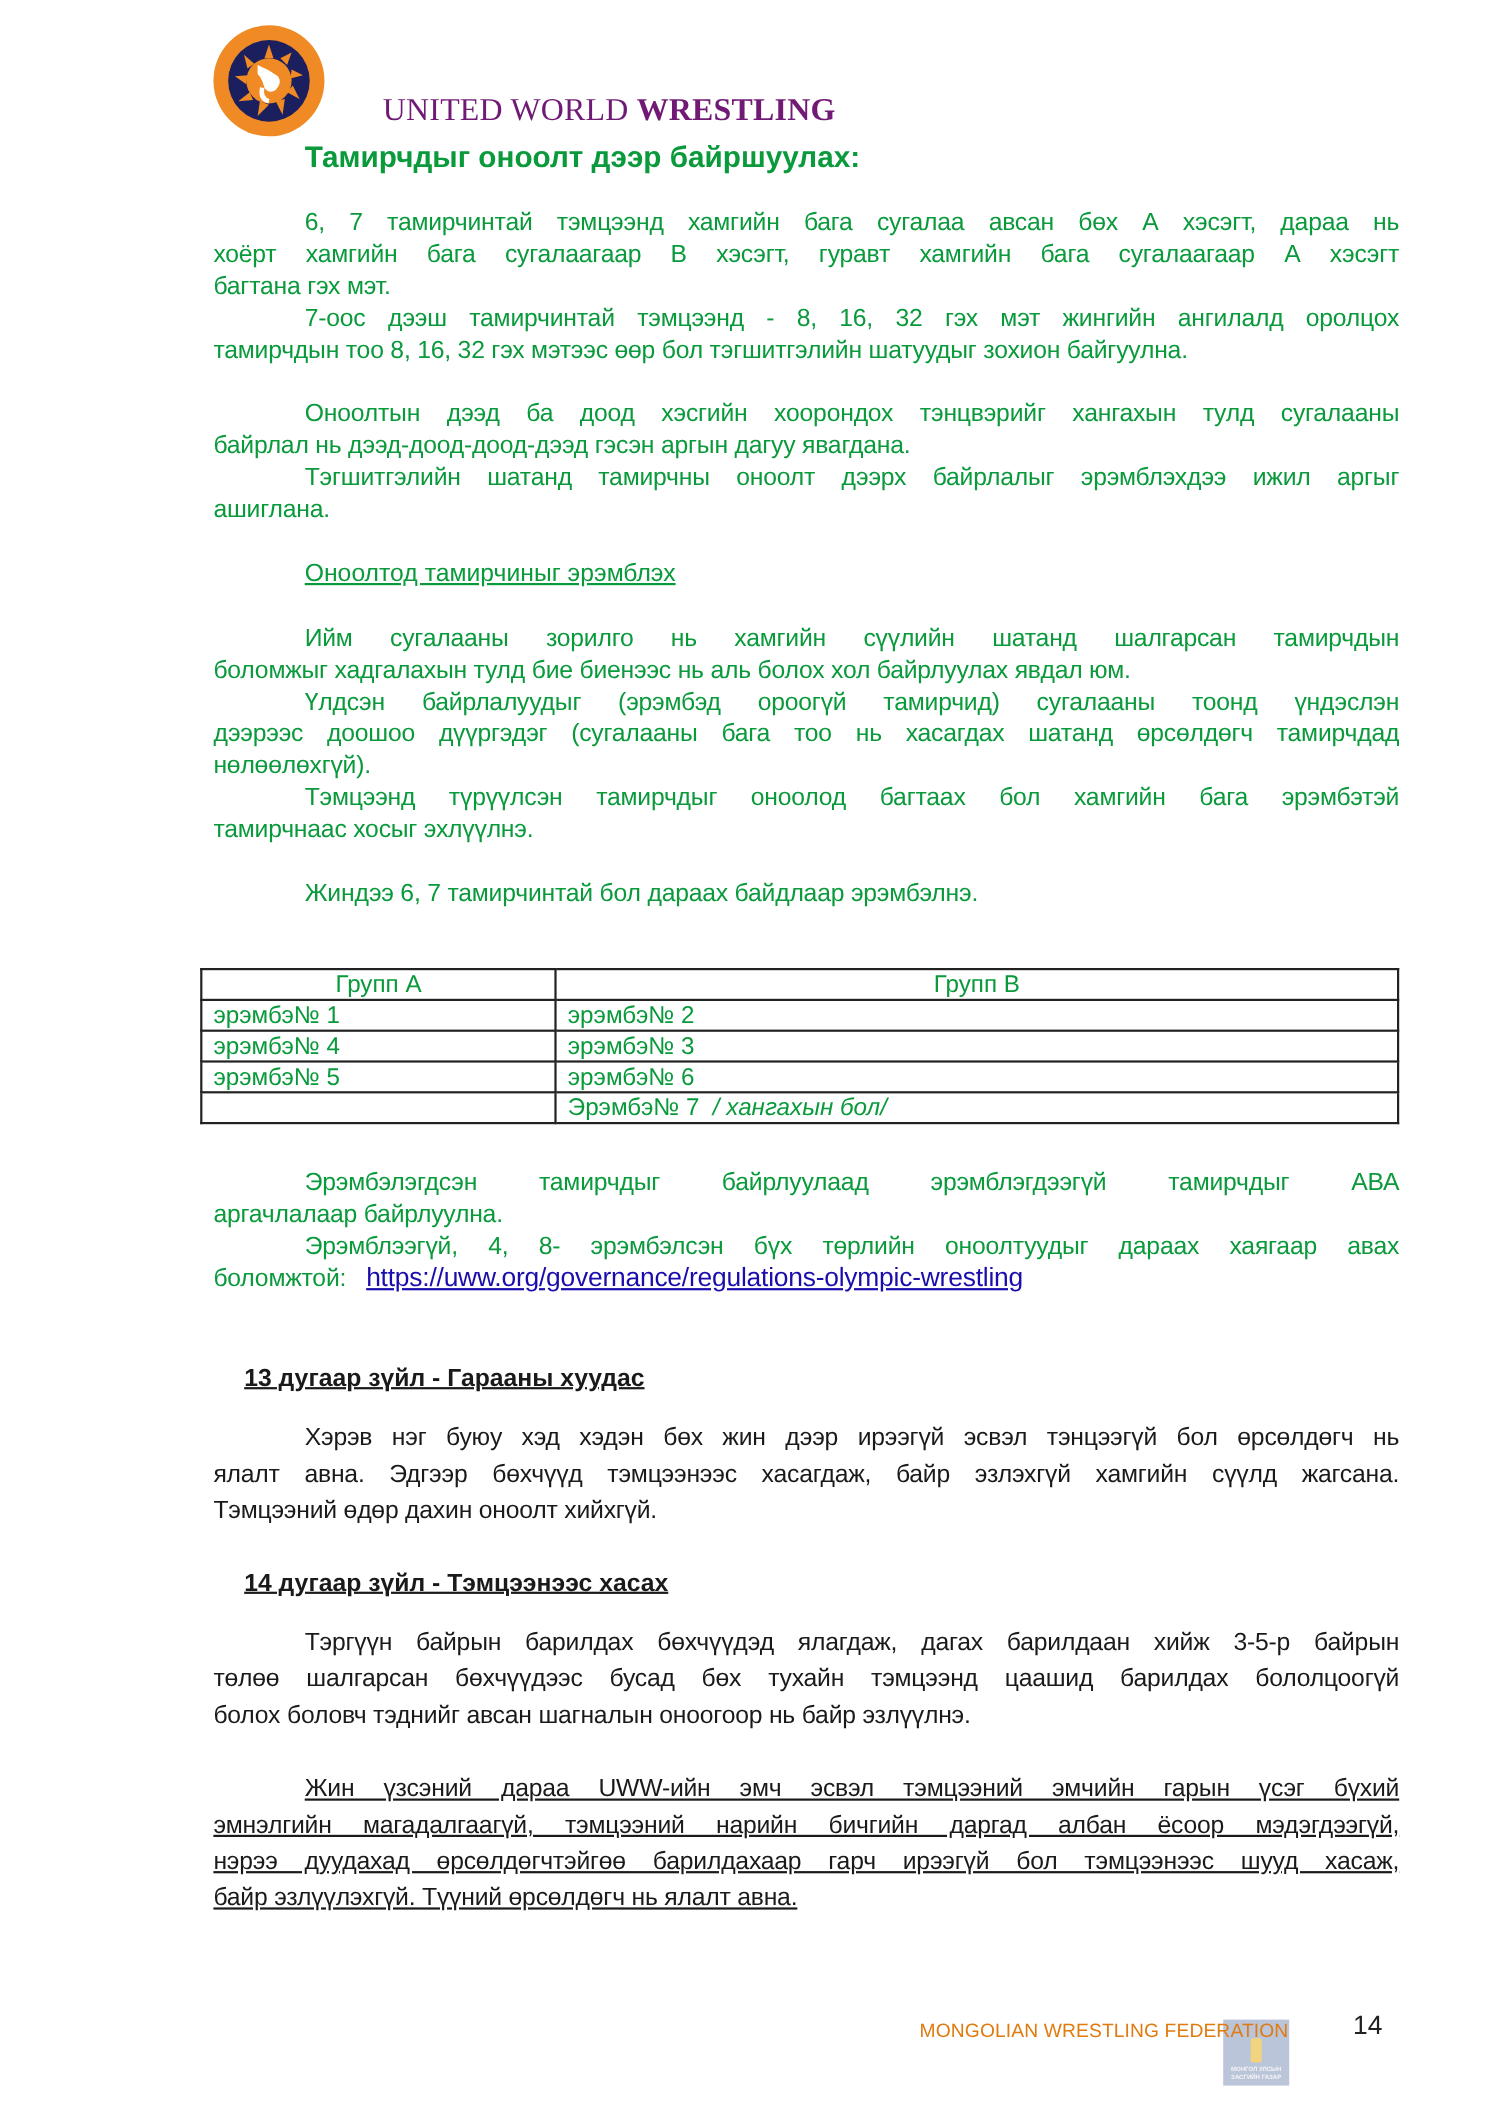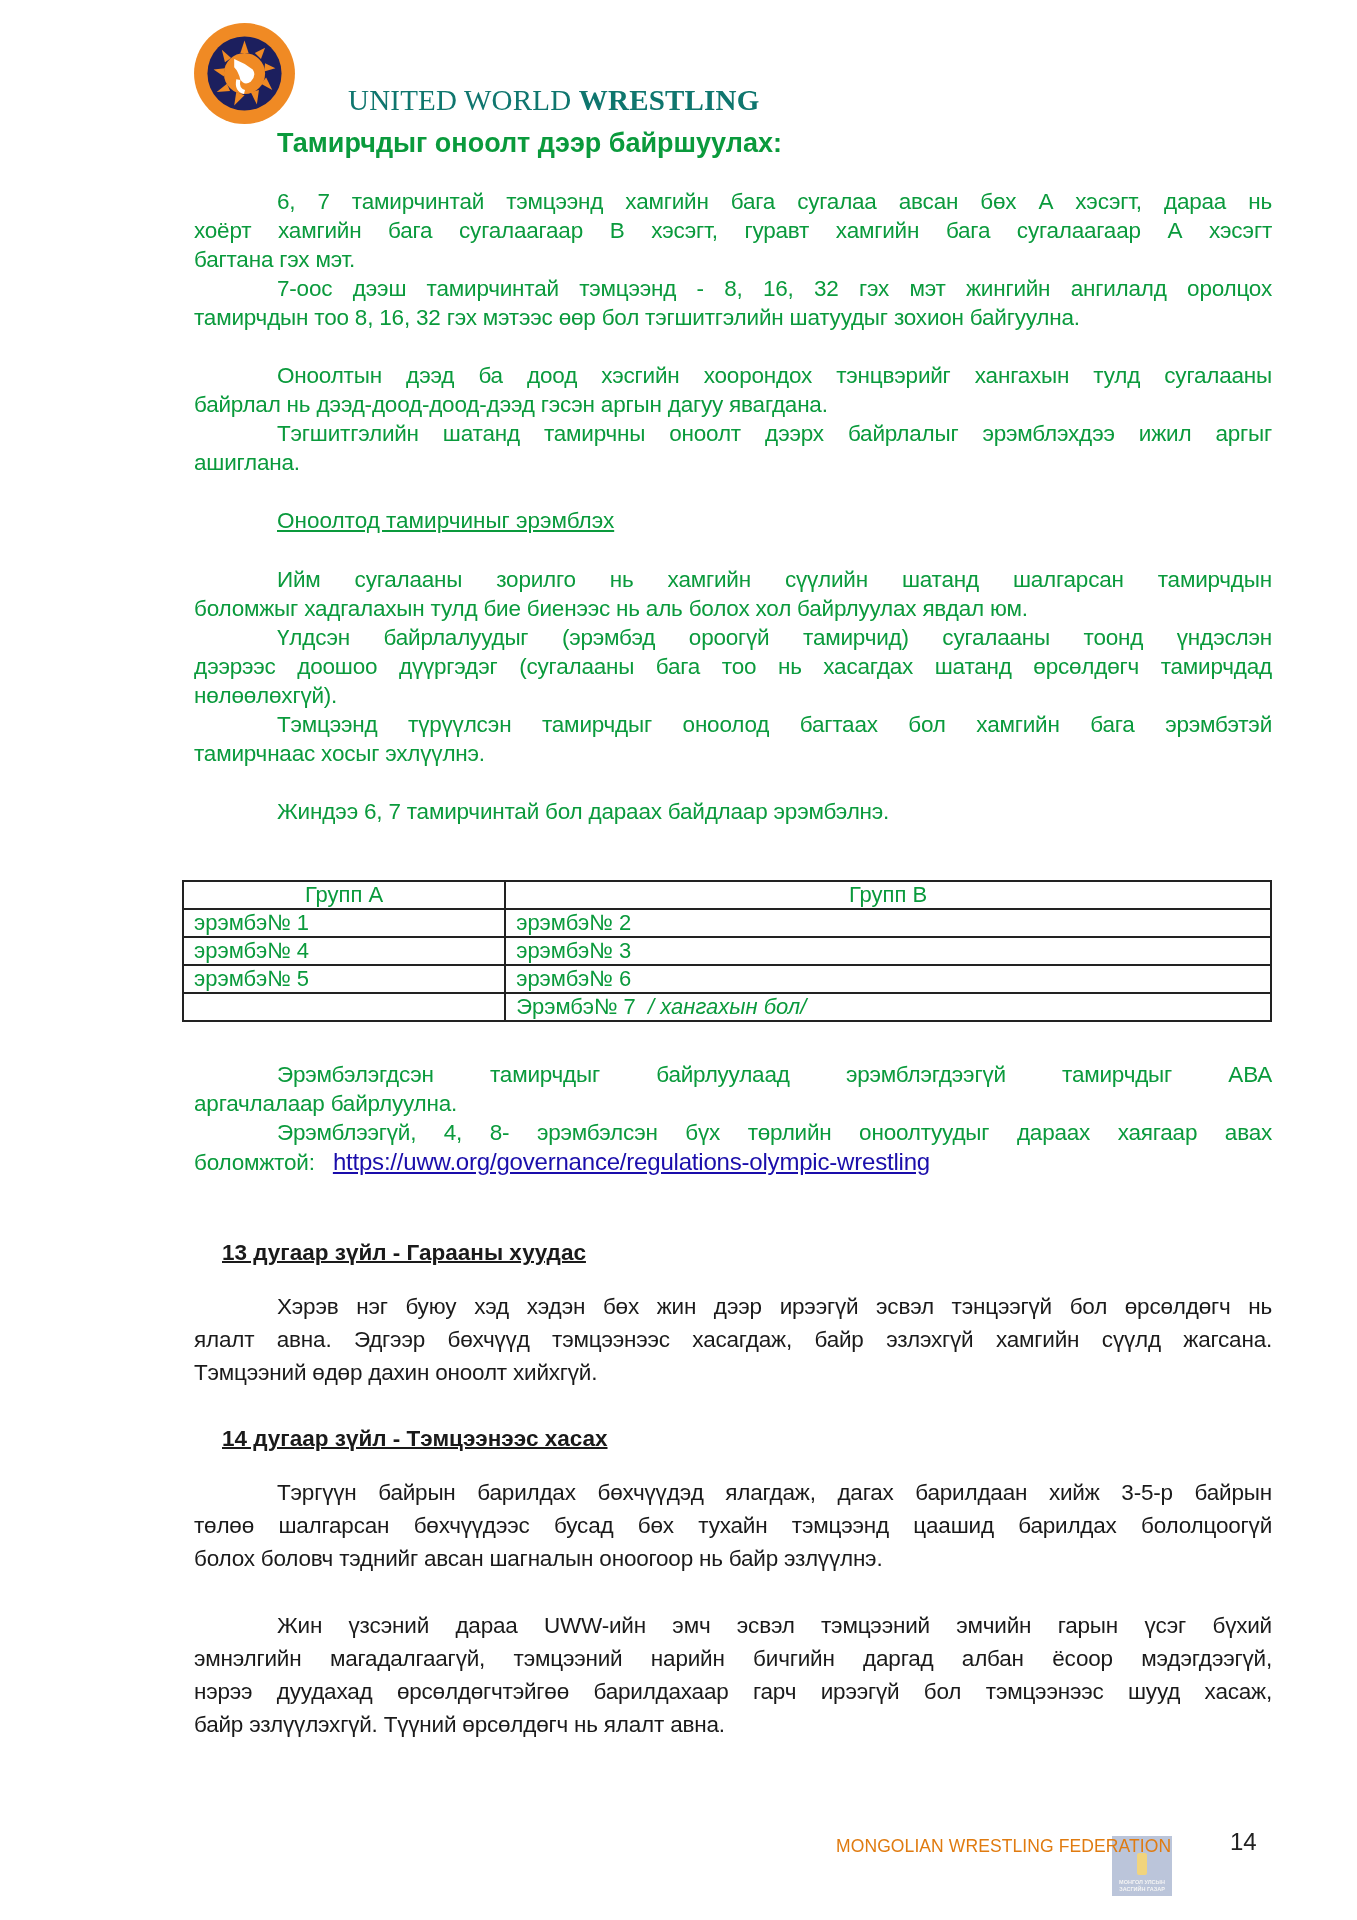--- a/index.html
+++ b/index.html
@@ -11,21 +11,21 @@
   .para { position: absolute; left: 194px; width: 1078px; font-size: 22.5px; line-height: 29px;
           text-align: justify; letter-spacing: -0.2px; }
   .para .line { display: block; text-align-last: justify; }
   .para .line.last { text-align-last: left; }
   .para .indent { text-indent: 83px; }
   .black-para { line-height: 33px; }
 
   
   .logo { left: 193px; top: 22px; width: 103px; height: 103px; }
   .uww { left: 348px; top: 84px; font-family: "Liberation Serif", serif; font-size: 29px;
-         color: #0f766e; letter-spacing: 0.2px; }
+         color: #701a75; letter-spacing: 0.2px; }
   .uww b { font-weight: bold; }
 
   .title1 { left: 277px; top: 128px; font-size: 27px; font-weight: bold; color: #0a9a3c; }
 
   .subheading { left: 277px; top: 508px; font-size: 22.5px; color: #0a9a3c; text-decoration: underline; }
 
   
   table.rank { position: absolute; left: 182px; top: 880px; width: 1090px; border-collapse: collapse;
                font-size: 22px; color: #0a9a3c; }
   table.rank td, table.rank th { border: 2px solid #222; height: 26px; padding: 0 0 0 10px;
@@ -141,21 +141,21 @@
   <span class="line">ялалт авна. Эдгээр бөхчүүд тэмцээнээс хасагдаж, байр эзлэхгүй хамгийн сүүлд жагсана.</span>
   <span class="line last">Тэмцээний өдөр дахин оноолт хийхгүй.</span>
 </div>
 
 <div class="heading2" style="top:1426px;">14 дугаар зүйл - Тэмцээнээс хасах</div>
 <div class="para black black-para" style="top:1476px;">
   <span class="line indent">Тэргүүн байрын барилдах бөхчүүдэд ялагдаж, дагах барилдаан хийж  3-5-р байрын</span>
   <span class="line">төлөө шалгарсан бөхчүүдээс бусад бөх тухайн тэмцээнд цаашид барилдах бололцоогүй</span>
   <span class="line last">болох боловч тэднийг авсан шагналын оноогоор нь байр эзлүүлнэ.</span>
 </div>
-<div class="para black black-para" style="top:1609px;">
+<div class="para black black-para" style="top:1609px;text-decoration:underline;">
   <span class="line indent">Жин үзсэний дараа UWW-ийн эмч эсвэл тэмцээний эмчийн гарын үсэг бүхий</span>
   <span class="line">эмнэлгийн магадалгаагүй, тэмцээний нарийн бичгийн даргад албан ёсоор мэдэгдээгүй,</span>
   <span class="line">нэрээ дуудахад  өрсөлдөгчтэйгөө барилдахаар гарч ирээгүй  бол  тэмцээнээс шууд хасаж,</span>
   <span class="line last">байр эзлүүлэхгүй. Түүний өрсөлдөгч нь ялалт авна.</span>
 </div>
 
 <div class="abs stamp">
   <div class="emb"></div>
   <span>МОНГОЛ УЛСЫН</span>
   <span>ЗАСГИЙН ГАЗАР</span>

